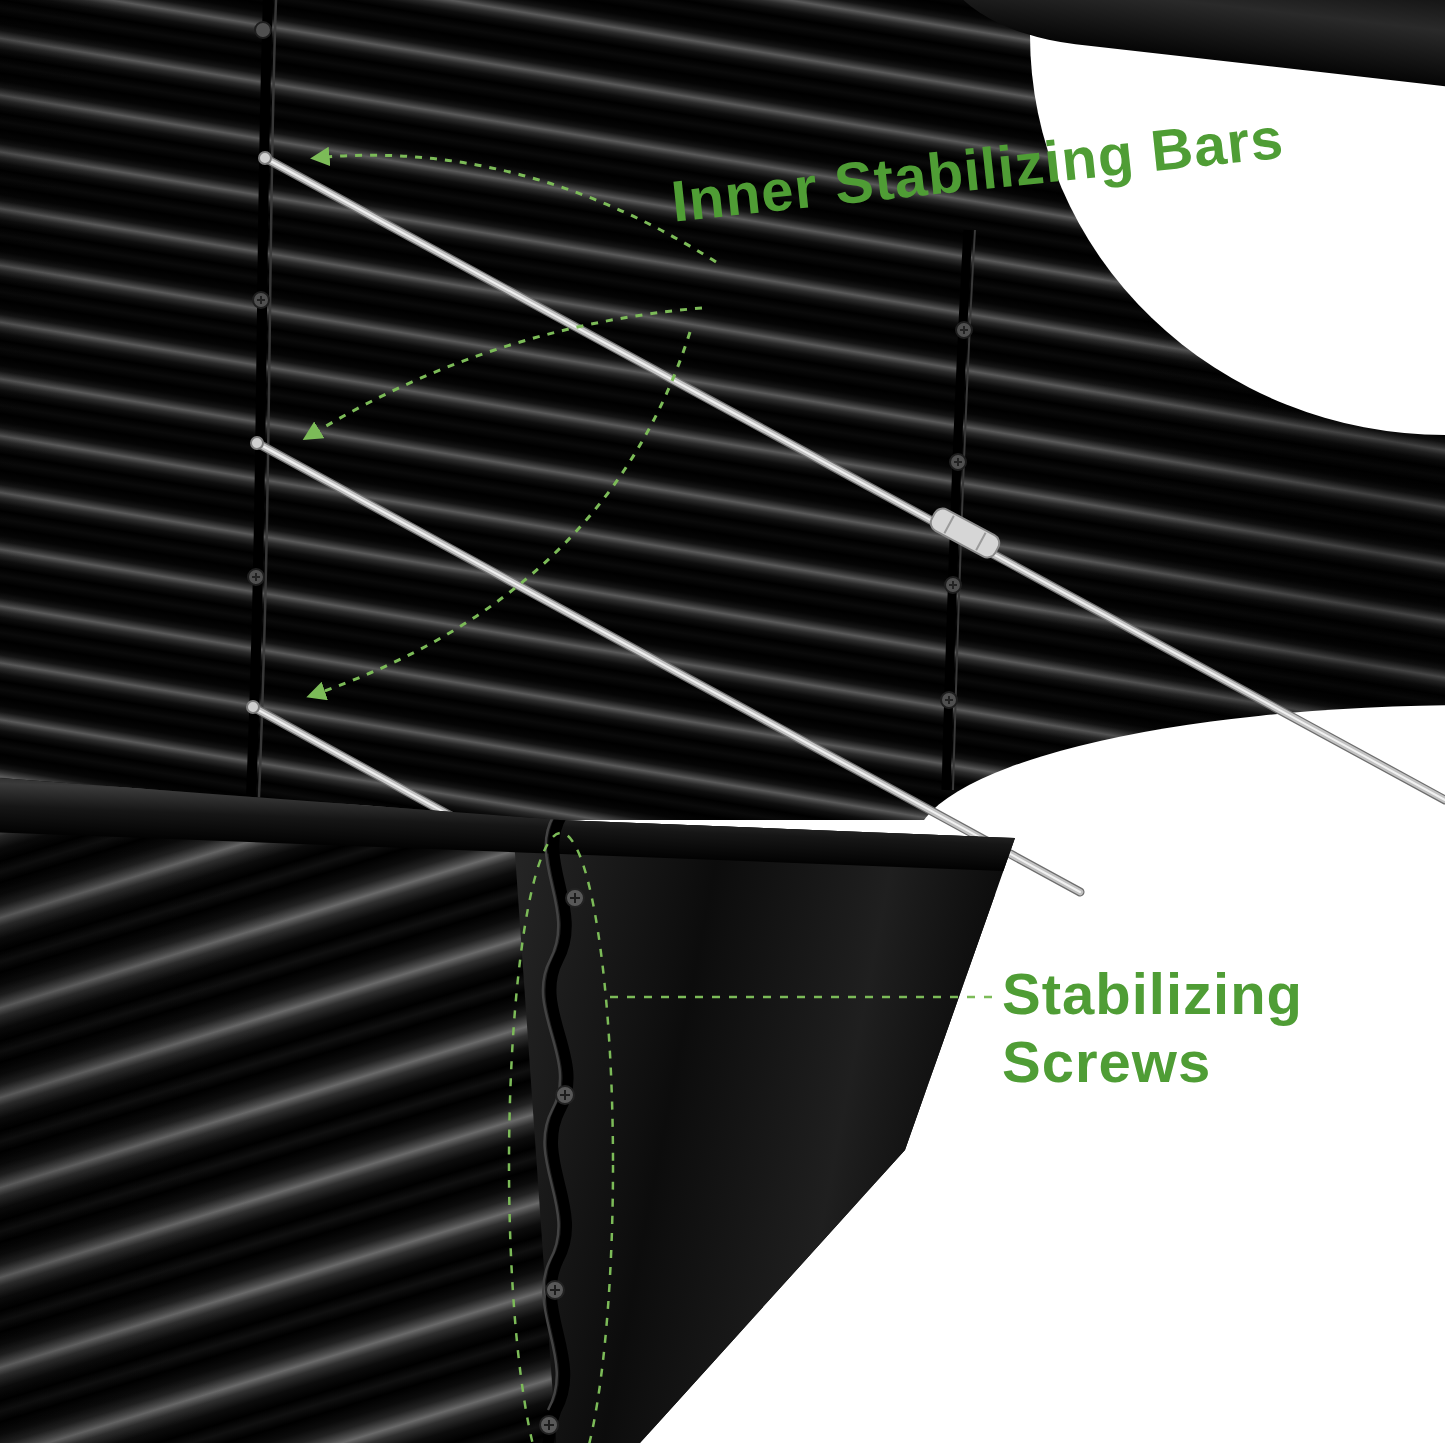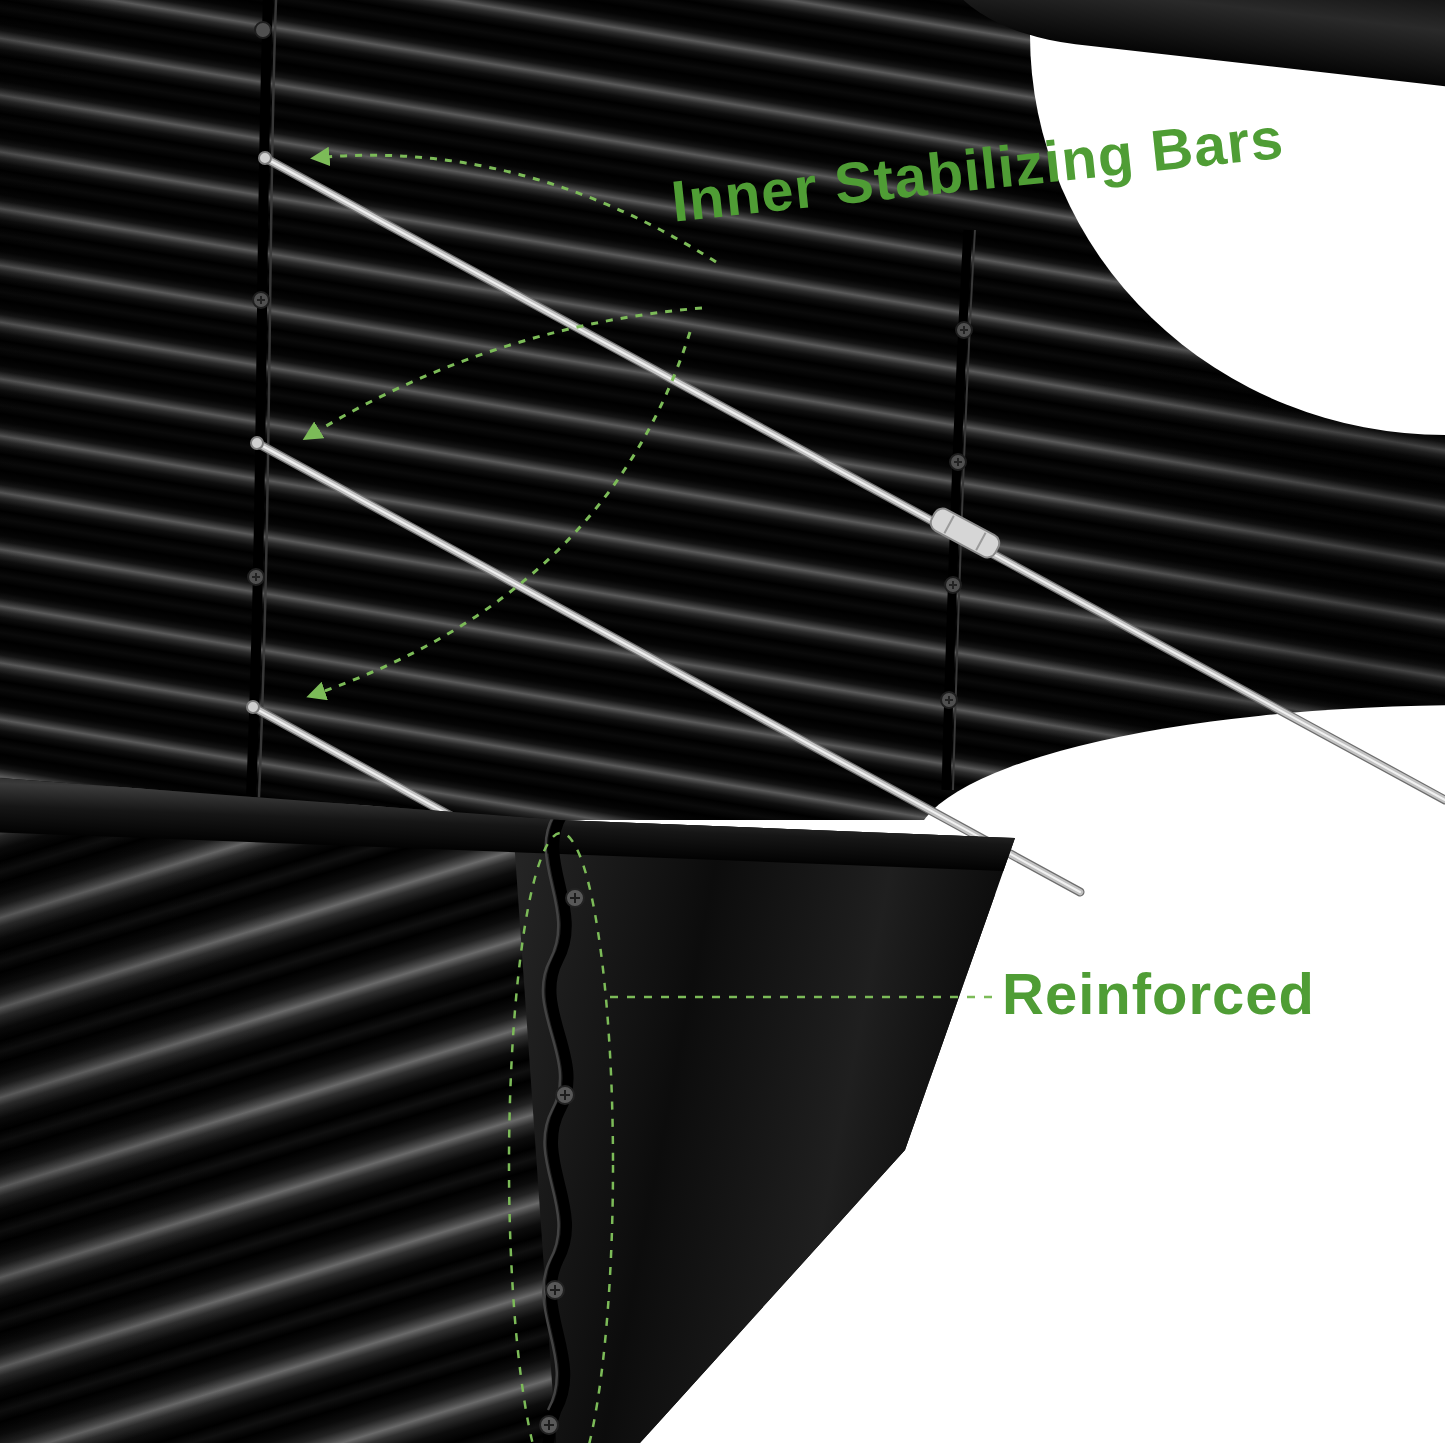--- a/index.html
+++ b/index.html
@@ -168,16 +168,17 @@
       </g>
     </svg>
   </div>
 
   <svg class="fullsvg" width="1445" height="1443" viewBox="0 0 1445 1443">
     <ellipse cx="561" cy="1165" rx="52" ry="332" fill="none" stroke="#7cbb58" stroke-width="2.5" stroke-dasharray="8 9"></ellipse>
     <line x1="610" y1="997" x2="996" y2="997" stroke="#7cbb58" stroke-width="2.5" stroke-dasharray="8 9"></line>
   </svg>
 
   <div class="label-reinforced">
-    <div>Reinforced</div>
+    <div>Stabilizing</div>
+    <div>Screws</div>
   </div>
 
 </div>
 
 </body></html>

